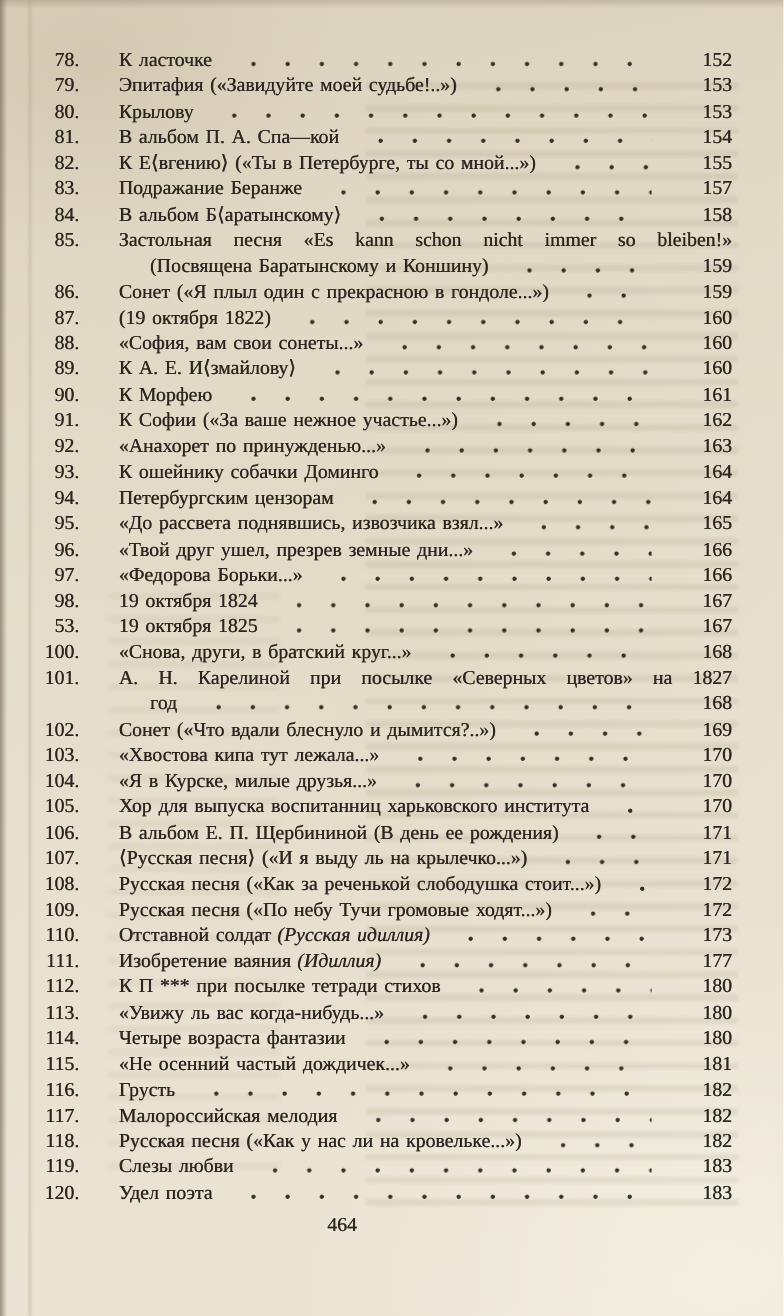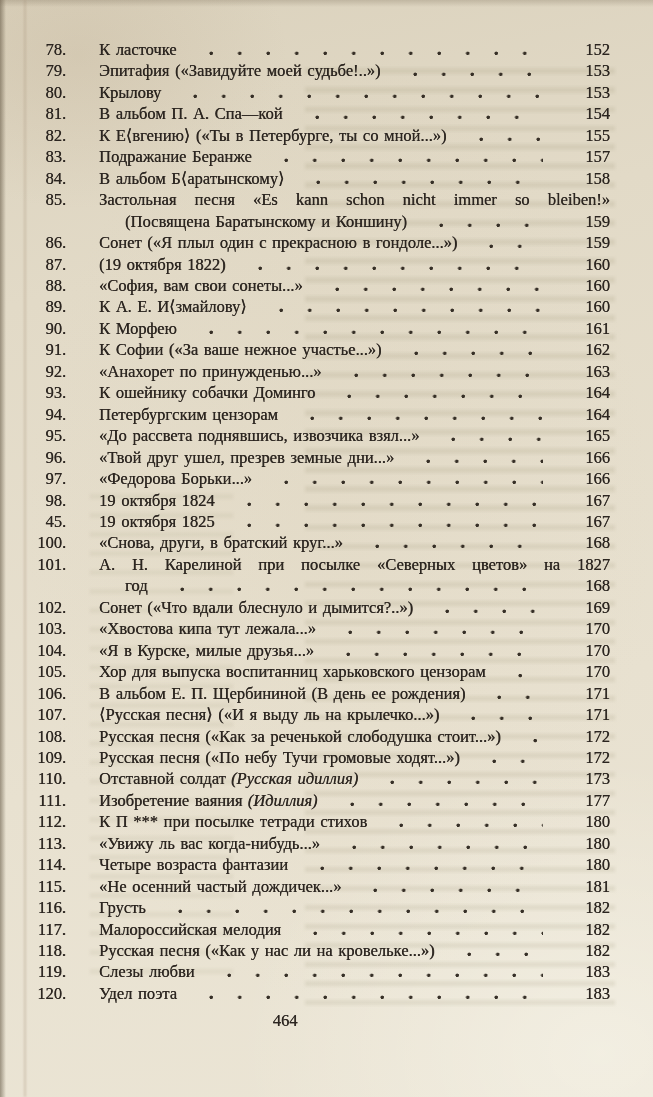--- a/index.html
+++ b/index.html
@@ -239,21 +239,21 @@
           <span class="leader"></span>
           <span class="page-num">166</span>
         </div>
         <div class="row">
           <span class="num">98.</span>
           <span class="title">19 октября 1824</span>
           <span class="leader"></span>
           <span class="page-num">167</span>
         </div>
         <div class="row">
-          <span class="num">45.</span>
+          <span class="num">53.</span>
           <span class="title">19 октября 1825</span>
           <span class="leader"></span>
           <span class="page-num">167</span>
         </div>
         <div class="row">
           <span class="num">100.</span>
           <span class="title">«Снова, други, в братский круг...»</span>
           <span class="leader"></span>
           <span class="page-num">168</span>
         </div>
@@ -280,21 +280,21 @@
           <span class="page-num">170</span>
         </div>
         <div class="row">
           <span class="num">104.</span>
           <span class="title">«Я в Курске, милые друзья...»</span>
           <span class="leader"></span>
           <span class="page-num">170</span>
         </div>
         <div class="row">
           <span class="num">105.</span>
-          <span class="title">Хор для выпуска воспитанниц харьковского цензорам</span>
+          <span class="title">Хор для выпуска воспитанниц харьковского института</span>
           <span class="leader"></span>
           <span class="page-num">170</span>
         </div>
         <div class="row">
           <span class="num">106.</span>
           <span class="title">В альбом Е. П. Щербининой (В день ее рождения)</span>
           <span class="leader"></span>
           <span class="page-num">171</span>
         </div>
         <div class="row">

